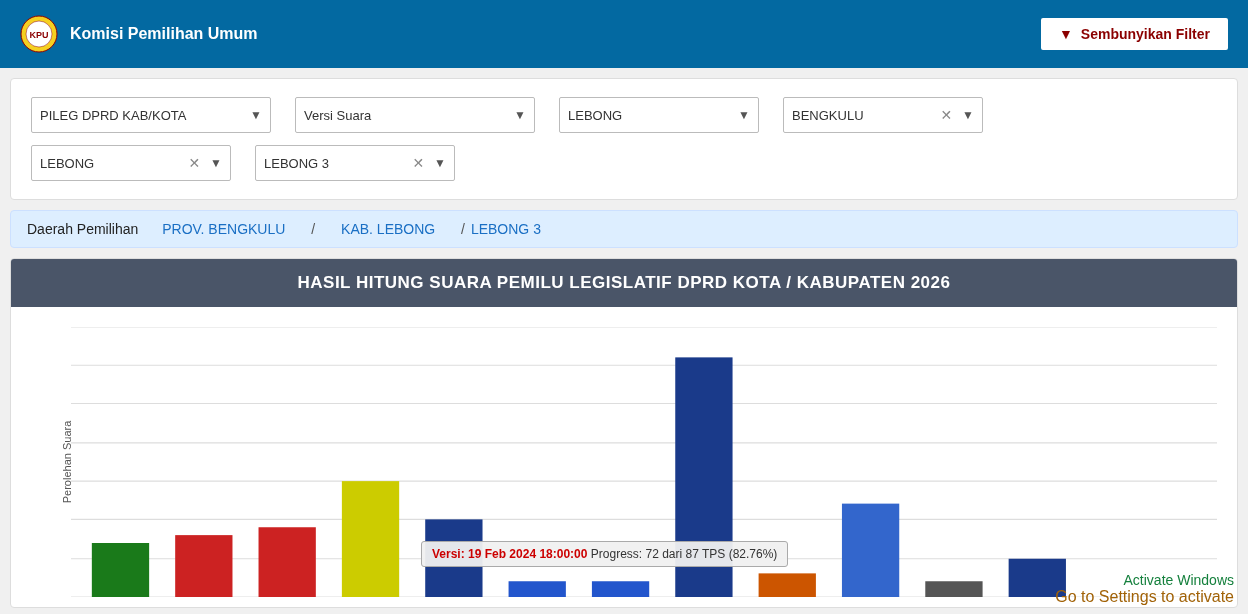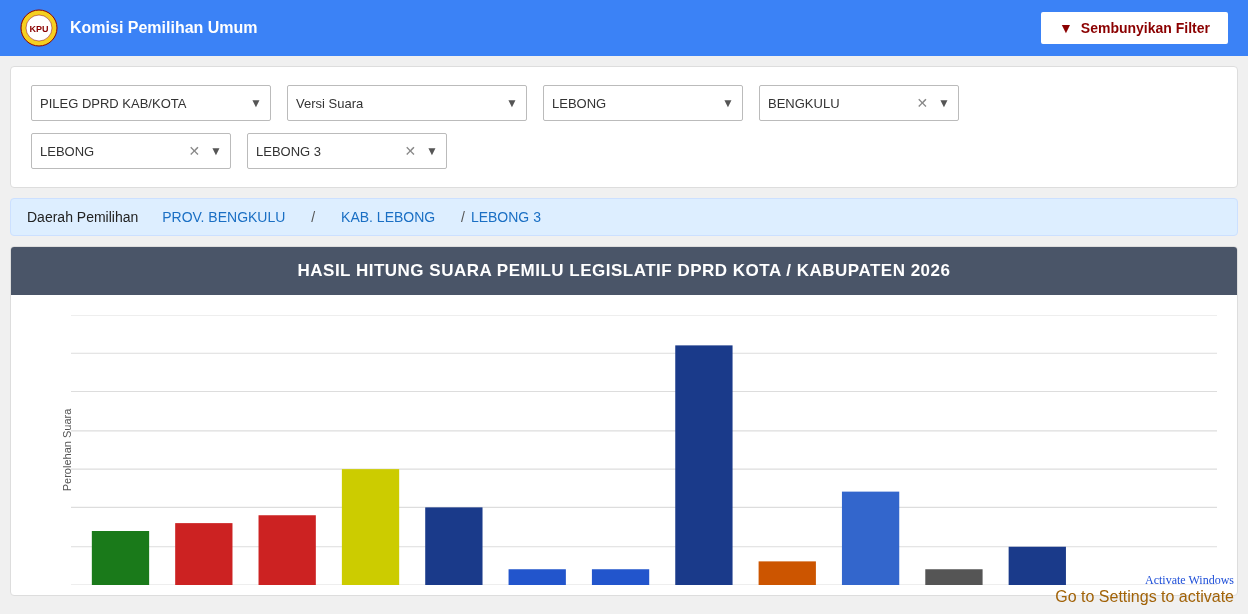--- a/index.html
+++ b/index.html
@@ -1,24 +1,24 @@
 <!DOCTYPE html>
 <html><head>
   <meta charset="utf-8">
   <style>
     * { box-sizing: border-box; margin: 0; padding: 0; }
     body { font-family: Arial, sans-serif; background: #f0f0f0; }
 
     .header {
-      background: #3b82f6;
+      background: #0369a1;
       display: flex;
       align-items: center;
       justify-content: space-between;
       padding: 8px 20px;
-      height: 56px;
+      height: 68px;
     }
     .header-left {
       display: flex;
       align-items: center;
       gap: 12px;
     }
     .header-logo {
       width: 38px;
       height: 38px;
     }
@@ -43,21 +43,21 @@
 
     .filter-panel {
       background: white;
       margin: 10px;
       padding: 18px 20px;
       border-radius: 4px;
       border: 1px solid #ddd;
     }
     .filter-row {
       display: flex;
-      gap: 16px;
+      gap: 24px;
       margin-bottom: 12px;
       flex-wrap: wrap;
     }
     .filter-row:last-child { margin-bottom: 0; }
 
     .select-wrapper {
       position: relative;
       display: inline-flex;
       align-items: center;
       border: 1px solid #bbb;
@@ -167,23 +167,22 @@
 
     .activate-windows {
       position: fixed;
       bottom: 0;
       right: 0;
       background: rgba(0,0,0,0.0);
       padding: 8px 14px;
       text-align: right;
     }
     .activate-windows .line1 {
-      font-size: 12px;
-      color: #1d4ed8;
-      font-family: Liberation Serif, serif;
+      font-size: 14px;
+      color: #15803d;
     }
     .activate-windows .line2 {
       font-size: 16px;
       color: #a16207;
     }
   </style>
 </head>
 <body>
 
 <header class="header">
@@ -296,20 +295,24 @@
         <rect x="660" y="219" width="55" height="21" fill="#cc5500"></rect>
 
         <rect x="740" y="157" width="55" height="83" fill="#3366cc"></rect>
 
         <rect x="820" y="226" width="55" height="14" fill="#555555"></rect>
 
         <rect x="900" y="206" width="55" height="34" fill="#1a3a8a"></rect>
       </svg>
 
       
+      <div class="tooltip-box">
+        <span class="tooltip-date">Versi: 19 Feb 2024 18:00:00</span>
+        <span class="tooltip-progress">Progress: 72 dari 87 TPS (82.76%)</span>
+      </div>
     </div>
   </div>
 </div>
 
 <div class="activate-windows">
   <div class="line1">Activate Windows</div>
   <div class="line2">Go to Settings to activate</div>
 </div>
 
 </body></html>

